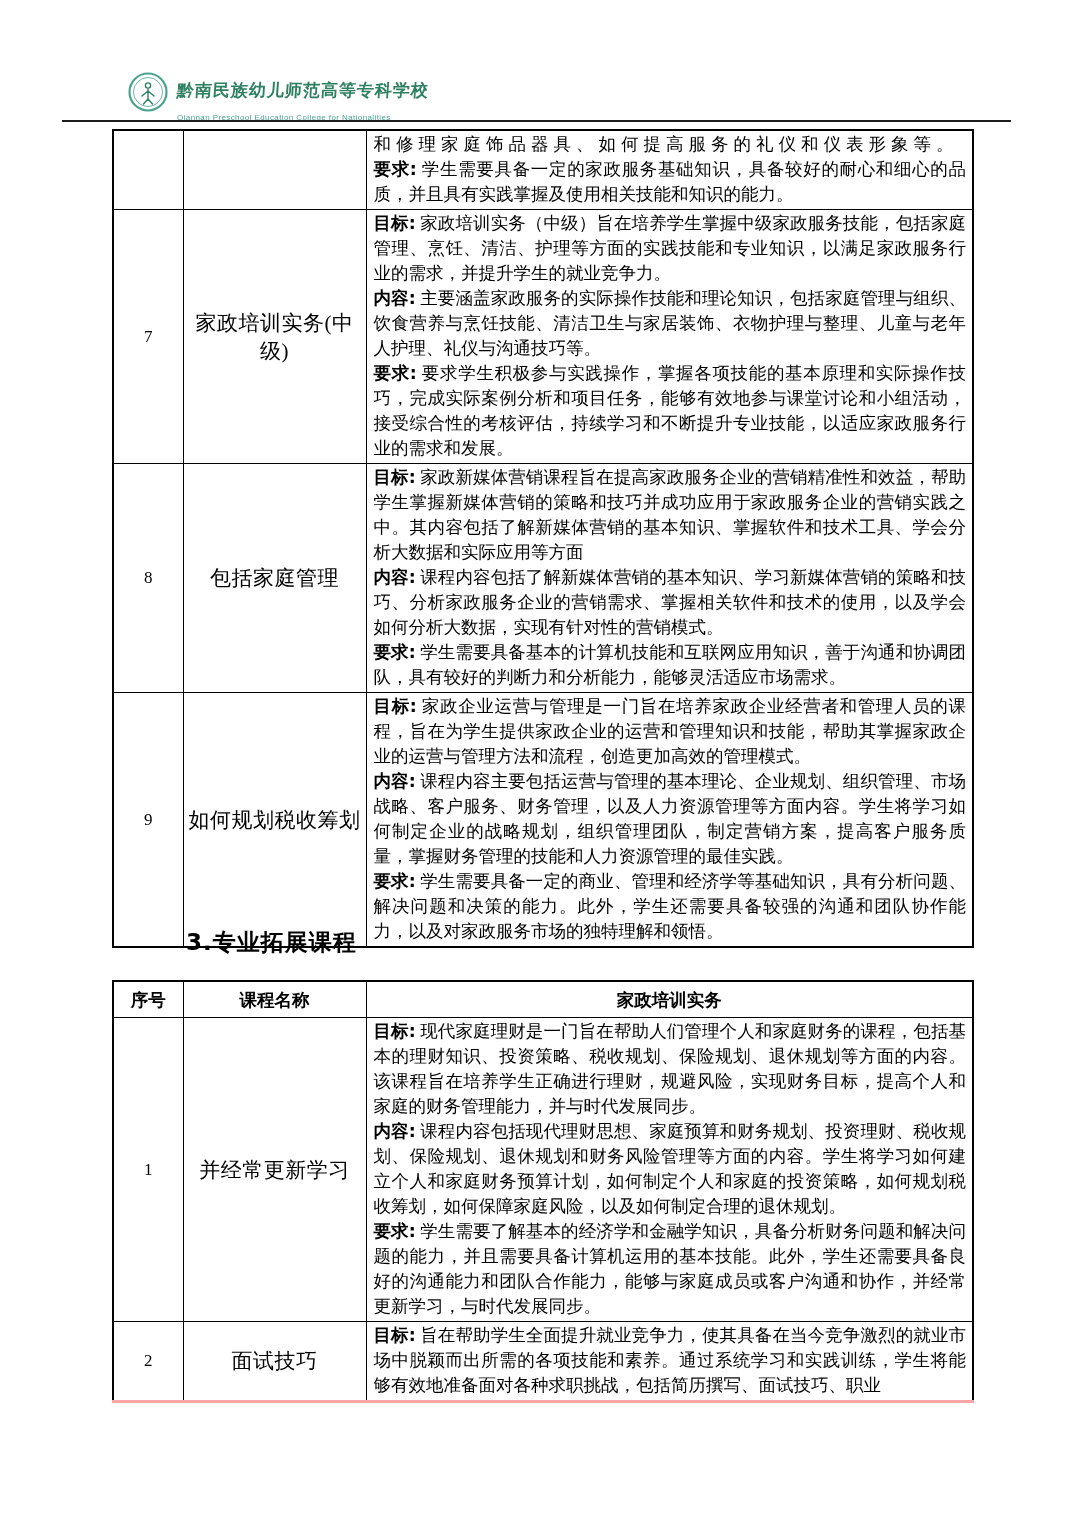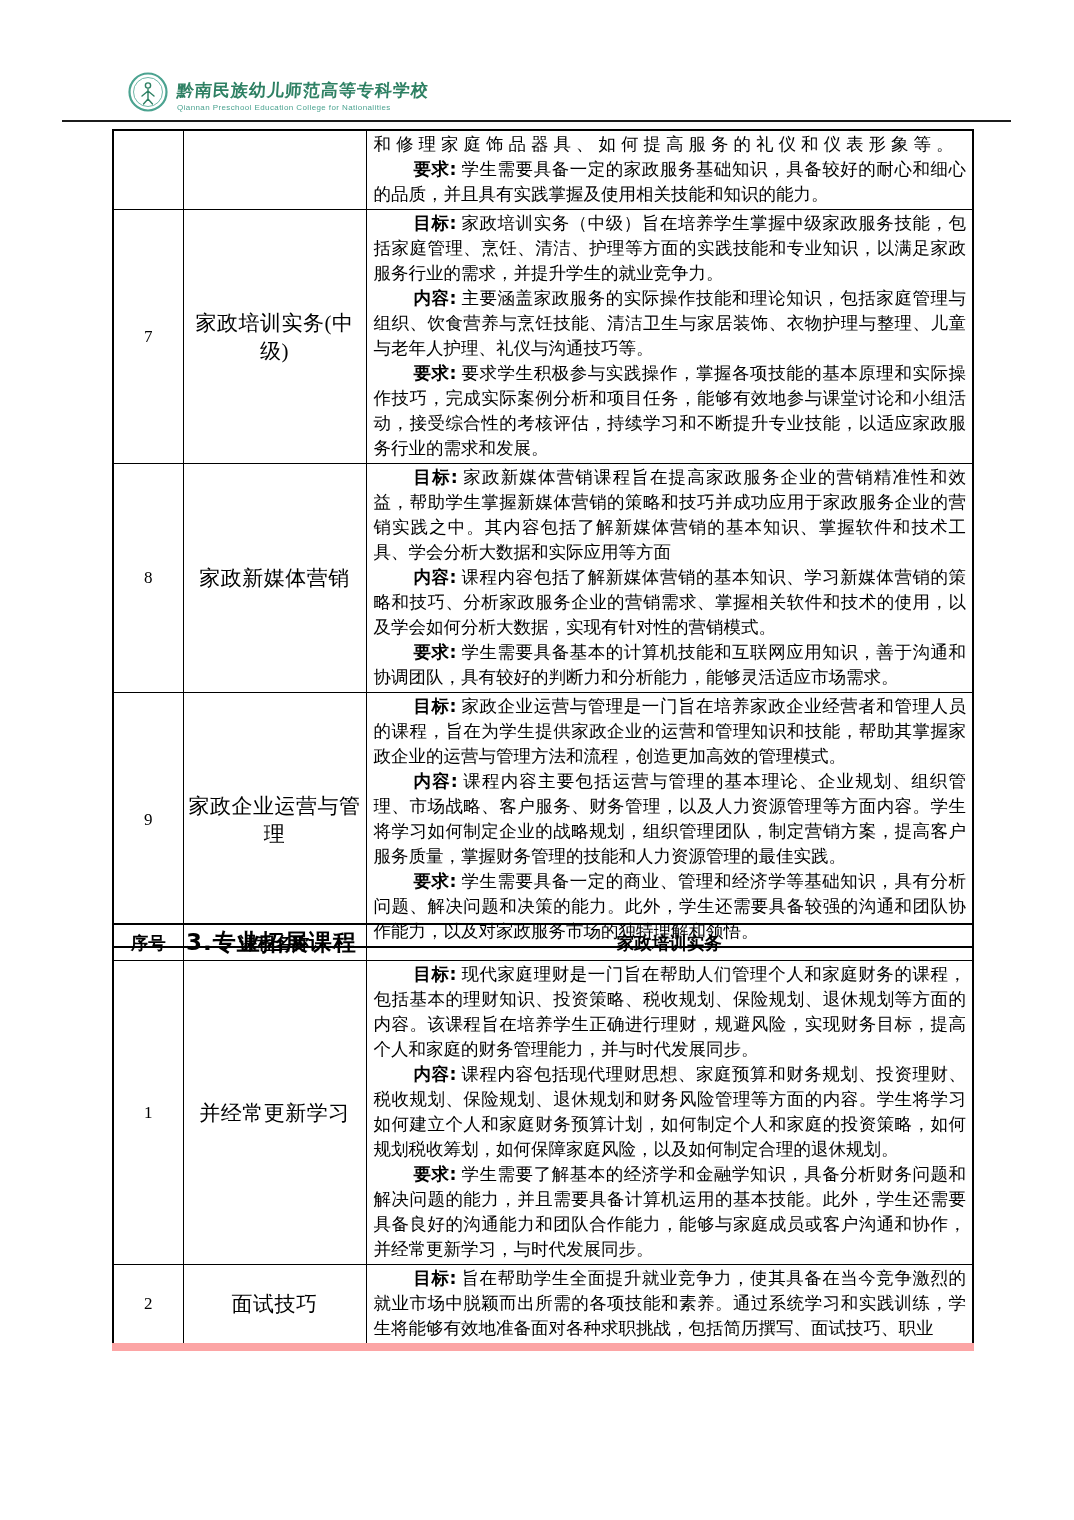--- a/index.html
+++ b/index.html
@@ -12,52 +12,52 @@
   
   .logo-wrap { position:absolute; left:128px; top:72px; display:flex; align-items:flex-start; gap:9px; }
   .logo-circle { width:40px; height:40px; flex:0 0 auto; }
   .logo-text { padding-top:9px; }
   .logo-zh {
     font-size:17px; font-weight:bold; letter-spacing:1px; line-height:18px;
     color:#2e8063; font-family:"DejaVu Sans","Liberation Sans",sans-serif;
     transform:skewX(-4deg);
   }
   .logo-en {
-    font-size:8px; color:#4ba390; letter-spacing:0.4px; margin-top:4px;
+    font-size:8px; color:#4ba390; letter-spacing:0.4px; margin-top:14px;
     font-family:"Liberation Sans","DejaVu Sans",sans-serif;
   }
   .header-rule { position:absolute; left:62px; top:120px; width:949px; height:2px; background:#1c1c1c; }
 
   
   table.tbl {
     position:absolute; left:112px; width:860px;
     border-collapse:collapse; table-layout:fixed;
     border:2px solid #000;
   }
   #table1 { top:129px; }
-  #table2 { top:923px; border-bottom:8px solid #fca5a5; }
+  #table2 { top:980px; border-bottom:3px solid #fca5a5; }
   .tbl col.c-num  { width:70px; }
   .tbl col.c-name { width:183px; }
   .tbl col.c-desc { width:607px; }
   .tbl td, .tbl th { border:1px solid #000; padding:0; }
   .tbl th {
     height:35px; font-size:17.5px; font-weight:bold; text-align:center; vertical-align:middle;
     font-family:"DejaVu Sans","Liberation Sans",sans-serif;
   }
   td.num  { text-align:center; vertical-align:middle; font-size:17px; }
   td.name { text-align:center; vertical-align:middle; font-size:21px; padding:0 4px; letter-spacing:0.5px; }
   td.content {
     font-size:17.5px; line-height:25px; vertical-align:top;
     padding:1px 6px 2px 7px; text-align:justify;
   }
   td.content p { margin:0; }
   td.content p.cont { letter-spacing:5px; }
   td.content b {
     font-family:"DejaVu Sans","Liberation Sans",sans-serif;
-    font-weight:bold; letter-spacing:0;margin-left:40px;
+    font-weight:bold; letter-spacing:0;
   }
   
   #table1 tbody tr:nth-child(1) { height:75px; }
   #table1 tbody tr:nth-child(2) { height:246px; }
   #table1 tbody tr:nth-child(3) { height:222px; }
   #table1 tbody tr:nth-child(4) { height:238px; }
   #table2 tbody tr:nth-child(1) { height:290px; }
   #table2 tbody tr:nth-child(2) { height:74px; }
 
   
@@ -108,30 +108,30 @@
           <td class="num">7</td>
           <td class="name">家政培训实务(中级)</td>
           <td class="content">
             <p><b>目标:</b> 家政培训实务（中级）旨在培养学生掌握中级家政服务技能，包括家庭管理、烹饪、清洁、护理等方面的实践技能和专业知识，以满足家政服务行业的需求，并提升学生的就业竞争力。</p>
             <p><b>内容:</b> 主要涵盖家政服务的实际操作技能和理论知识，包括家庭管理与组织、饮食营养与烹饪技能、清洁卫生与家居装饰、衣物护理与整理、儿童与老年人护理、礼仪与沟通技巧等。</p>
             <p><b>要求:</b> 要求学生积极参与实践操作，掌握各项技能的基本原理和实际操作技巧，完成实际案例分析和项目任务，能够有效地参与课堂讨论和小组活动，接受综合性的考核评估，持续学习和不断提升专业技能，以适应家政服务行业的需求和发展。</p>
           </td>
         </tr>
         <tr>
           <td class="num">8</td>
-          <td class="name">家政新媒体营销</td>
+          <td class="name">包括家庭管理</td>
           <td class="content">
             <p><b>目标:</b> 家政新媒体营销课程旨在提高家政服务企业的营销精准性和效益，帮助学生掌握新媒体营销的策略和技巧并成功应用于家政服务企业的营销实践之中。其内容包括了解新媒体营销的基本知识、掌握软件和技术工具、学会分析大数据和实际应用等方面</p>
             <p><b>内容:</b> 课程内容包括了解新媒体营销的基本知识、学习新媒体营销的策略和技巧、分析家政服务企业的营销需求、掌握相关软件和技术的使用，以及学会如何分析大数据，实现有针对性的营销模式。</p>
             <p><b>要求:</b> 学生需要具备基本的计算机技能和互联网应用知识，善于沟通和协调团队，具有较好的判断力和分析能力，能够灵活适应市场需求。</p>
           </td>
         </tr>
         <tr>
           <td class="num">9</td>
-          <td class="name">家政企业运营与管理</td>
+          <td class="name">如何规划税收筹划</td>
           <td class="content">
             <p><b>目标:</b> 家政企业运营与管理是一门旨在培养家政企业经营者和管理人员的课程，旨在为学生提供家政企业的运营和管理知识和技能，帮助其掌握家政企业的运营与管理方法和流程，创造更加高效的管理模式。</p>
             <p><b>内容:</b> 课程内容主要包括运营与管理的基本理论、企业规划、组织管理、市场战略、客户服务、财务管理，以及人力资源管理等方面内容。学生将学习如何制定企业的战略规划，组织管理团队，制定营销方案，提高客户服务质量，掌握财务管理的技能和人力资源管理的最佳实践。</p>
             <p><b>要求:</b> 学生需要具备一定的商业、管理和经济学等基础知识，具有分析问题、解决问题和决策的能力。此外，学生还需要具备较强的沟通和团队协作能力，以及对家政服务市场的独特理解和领悟。</p>
           </td>
         </tr>
       </tbody>
   </table>
 
   <div class="section-heading">3.专业拓展课程</div>

